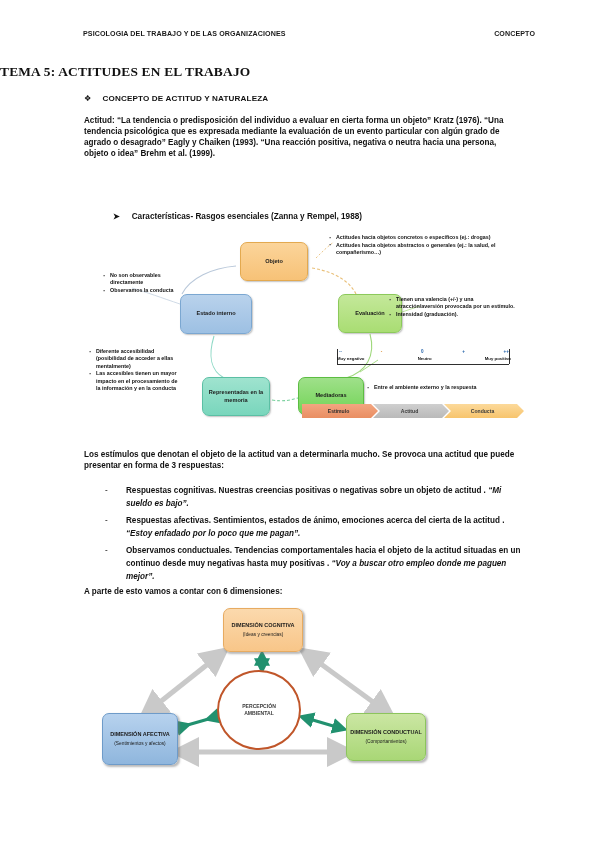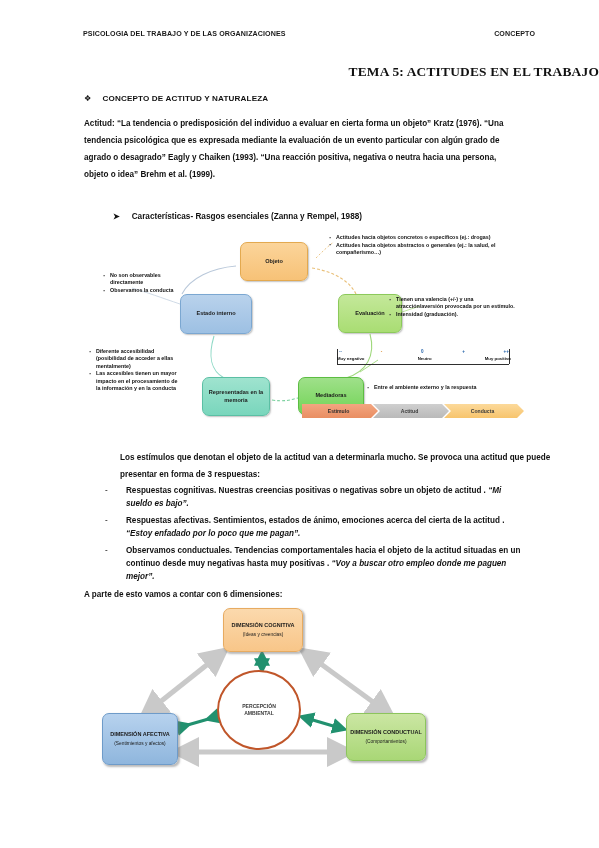--- a/index.html
+++ b/index.html
@@ -15,47 +15,47 @@
   .page { position:relative; width:599px; height:848px; padding:2px; }
 
   
   .hdr {
     position:absolute; top:30px; left:83px; right:64px;
     display:flex; justify-content:space-between; align-items:baseline;
     font-size:7.1px; font-weight:bold; letter-spacing:.1px; color:#1a1a1a;
   }
   .doc-title {
     position:absolute; top:64px; left:0; width:599px;
-    text-align:right; font-family:"Liberation Serif", serif;
+    text-align:left; font-family:"Liberation Serif", serif;
     font-size:13.4px; font-weight:bold; letter-spacing:.2px;
   }
 
   
-  .txt { position:absolute; font-size:8.15px; line-height:17px; color:#111; }
+  .txt { position:absolute; font-size:8.15px; line-height:11px; color:#111; }
   .b { font-weight:bold; }
   .i { font-style:italic; }
 
   .sec-bullet {
     position:absolute; left:84px; top:93px; width:430px;
     font-size:8.1px; font-weight:bold; letter-spacing:.15px;
     display:flex; gap:11px; align-items:baseline;
   }
   .sec-bullet .dia { font-size:8.2px; font-weight:normal; }
 
   .para1 { left:84px; top:115px; width:432px; font-weight:bold; }
   .para2 { left:84px; top:178px; width:432px; font-weight:bold; }
 
   .arrow-bullet {
     position:absolute; left:113px; top:212px; width:400px;
     font-size:8.2px; font-weight:bold;
     display:flex; gap:12px; align-items:baseline;
   }
   .arrow-bullet .gl { font-size:8px; }
 
-  .para3 { left:84px; top:449px; width:434px; font-weight:bold;margin-left:36px; }
+  .para3 { left:84px; top:449px; width:434px; font-weight:bold; }
 
   .resp-list { position:absolute; left:105px; top:484px; width:420px; }
   .resp-item {
     display:flex; gap:17px; align-items:baseline;
     font-size:8.15px; line-height:13.2px; font-weight:bold;
     margin-bottom:3.5px;
   }
   .resp-item .dash { width:4px; flex:none; font-weight:normal; }
   .resp-item .body { flex:1; }
 

